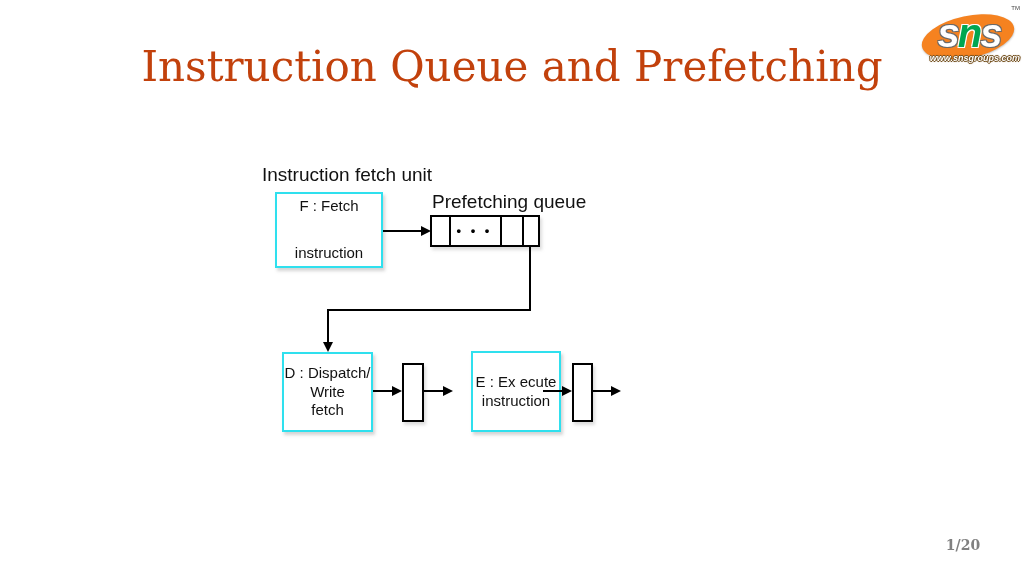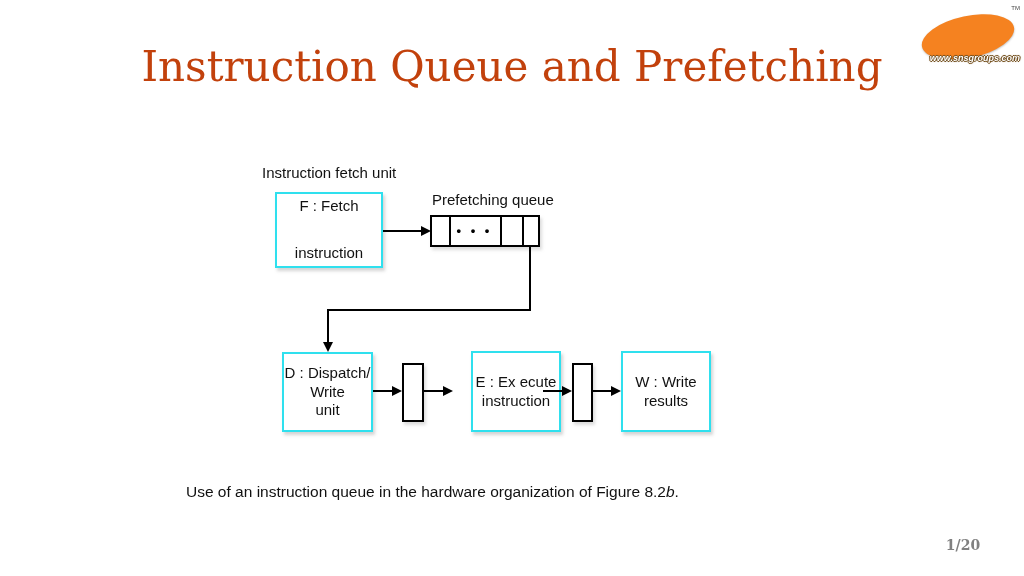--- a/index.html
+++ b/index.html
@@ -34,21 +34,21 @@
     color:#00a651;
     text-shadow:-1px -1px 0 #ffffff,1px -1px 0 #ffffff,-1px 1px 0 #ffffff,1px 1px 0 #ffffff;
   }
   .logo-url{
     position:absolute;bottom:8px;left:0;width:100%;text-align:right;
     font-size:9px;font-weight:bold;font-style:italic;color:#ffffff;
     text-shadow:0 0 2px #5a3a10,-1px 0 0 #7a5520,1px 0 0 #7a5520,0 1px 0 #7a5520,0 -1px 0 #7a5520;
   }
   .logo-tm{position:absolute;right:0;top:0;font-size:6px;color:#444;}
   
-  .dlabel{position:absolute;font-size:15px;color:#111;white-space:nowrap;}
+  .dlabel{position:absolute;font-size:19px;color:#111;white-space:nowrap;}
   
   .cbox{
     position:absolute;box-sizing:border-box;border:2px solid #2fe0ee;background:#fff;
     display:flex;flex-direction:column;align-items:center;justify-content:center;
     font-size:15px;line-height:1.25;text-align:center;color:#111;
     box-shadow:2px 3px 3px rgba(160,160,160,0.45);
   }
   .cbox span{display:block;}
   
   .queue{
@@ -90,20 +90,21 @@
 </style>
 </head>
 <body>
 
 <div class="slide">
 
   <div class="title">Instruction Queue and Prefetching</div>
 
   <div class="logo">
     <div class="logo-ellipse"></div>
+    <div class="logo-brand"><span class="s">s</span><span class="n">n</span><span class="s">s</span></div>
     <div class="logo-url">www.snsgroups.com</div>
     <div class="logo-tm">TM</div>
   </div>
 
   <div class="dlabel" style="left:262px;top:164px;">Instruction fetch unit</div>
   <div class="dlabel" style="left:432px;top:191px;">Prefetching queue</div>
 
   <div class="cbox" style="left:275px;top:192px;width:108px;height:76px;gap:28px;">
     <span>F : Fetch</span>
     <span>instruction</span>
@@ -120,21 +121,21 @@
   </div>
 
   <div class="vline" style="left:529px;top:247px;height:63px;"></div>
   <div class="hline" style="left:327px;top:309px;width:204px;"></div>
   <div class="vline" style="left:327px;top:309px;height:34px;"></div>
   <div class="ah-down" style="left:323px;top:342px;"></div>
 
   <div class="cbox" style="left:282px;top:352px;width:91px;height:80px;">
     <span>D : Dispatch/</span>
     <span>Write</span>
-    <span>unit</span>
+    <span>fetch</span>
   </div>
 
   <div class="hline" style="left:373px;top:390px;width:20px;"></div>
   <div class="ah-right" style="left:392px;top:386px;"></div>
 
   <div class="bufrect" style="left:402px;top:363px;width:22px;height:59px;"></div>
 
   <div class="hline" style="left:424px;top:390px;width:20px;"></div>
   <div class="ah-right" style="left:443px;top:386px;"></div>
 
@@ -144,22 +145,17 @@
   </div>
 
   <div class="hline" style="left:543px;top:390px;width:20px;"></div>
   <div class="ah-right" style="left:562px;top:386px;"></div>
 
   <div class="bufrect" style="left:572px;top:363px;width:21px;height:59px;"></div>
 
   <div class="hline" style="left:593px;top:390px;width:19px;"></div>
   <div class="ah-right" style="left:611px;top:386px;"></div>
 
-  <div class="cbox" style="left:621px;top:351px;width:90px;height:81px;">
-    <span>W : Write</span>
-    <span>results</span>
-  </div>
 
-  <div class="caption"><span>Use of an instruction queue in the hardware organization of Figure 8.2</span><span class="it">b</span><span>.</span></div>
 
   <div class="pagenum">1/20</div>
 
 </div>
 
 </body></html>

